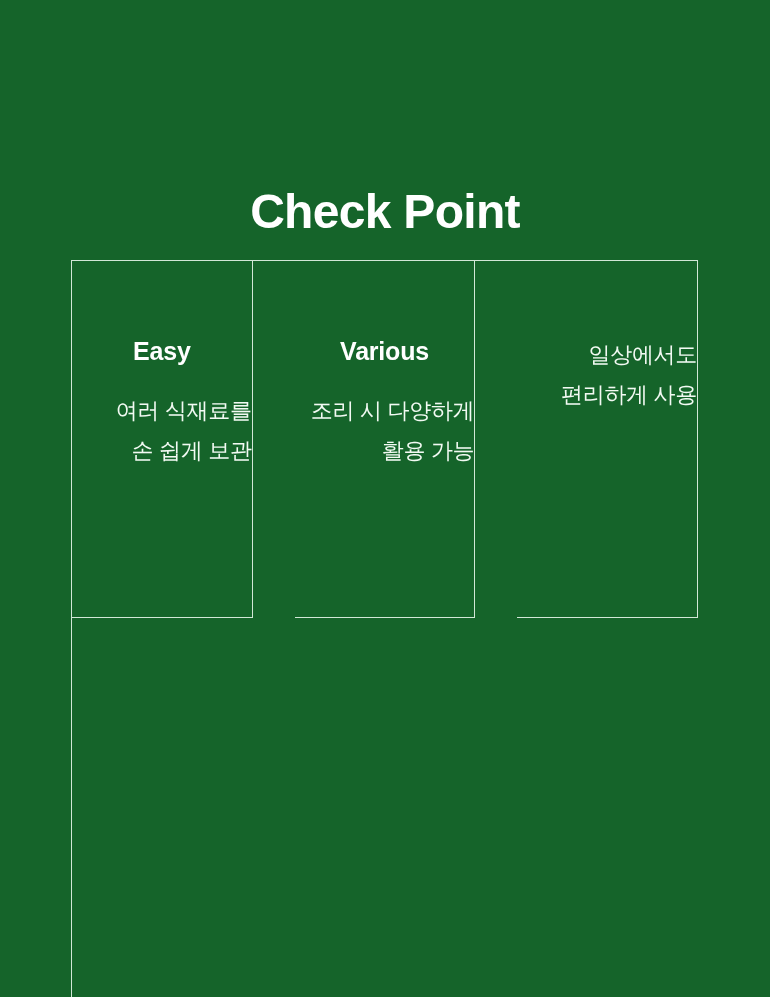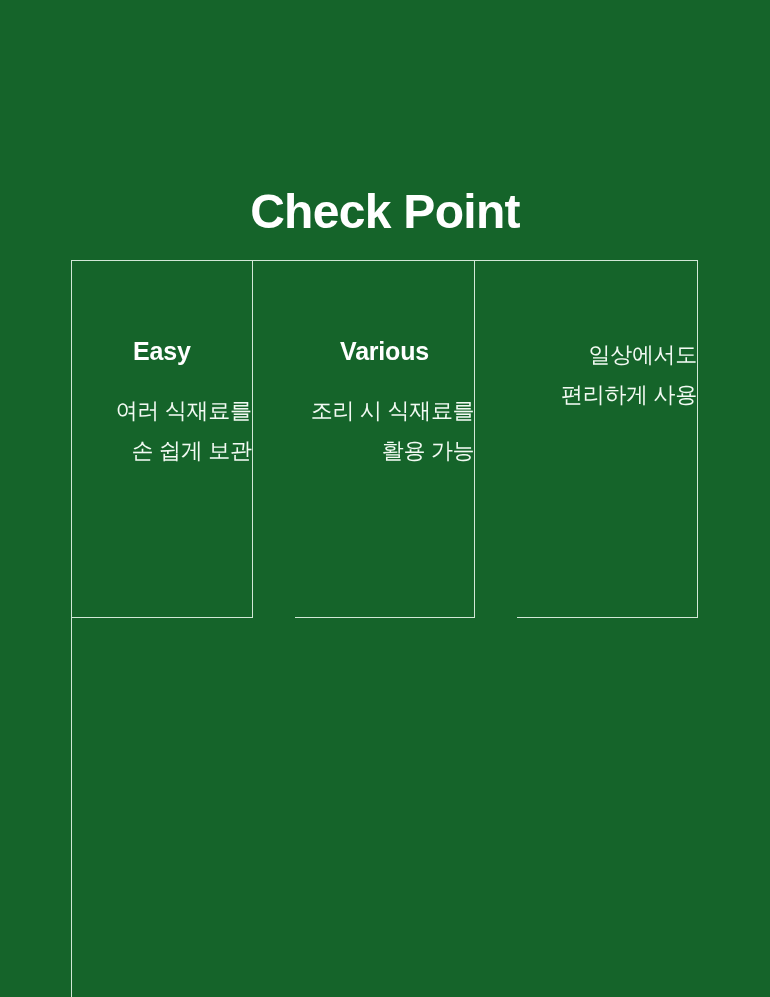--- a/index.html
+++ b/index.html
@@ -111,21 +111,21 @@
           <span>여러 식재료를</span>
           <span>손 쉽게 보관</span>
         </p>
       </div>
     </div>
 
     <div class="check-cell">
       <div class="cell-inner">
         <div class="cell-heading">Various</div>
         <p class="cell-body">
-          <span>조리 시 식재료를</span>
+          <span>조리 시 다양하게</span>
           <span>활용 가능</span>
         </p>
       </div>
     </div>
 
     <div class="check-cell">
       <div class="cell-inner">
         <p class="cell-body">
           <span>일상에서도</span>
           <span>편리하게 사용</span>

